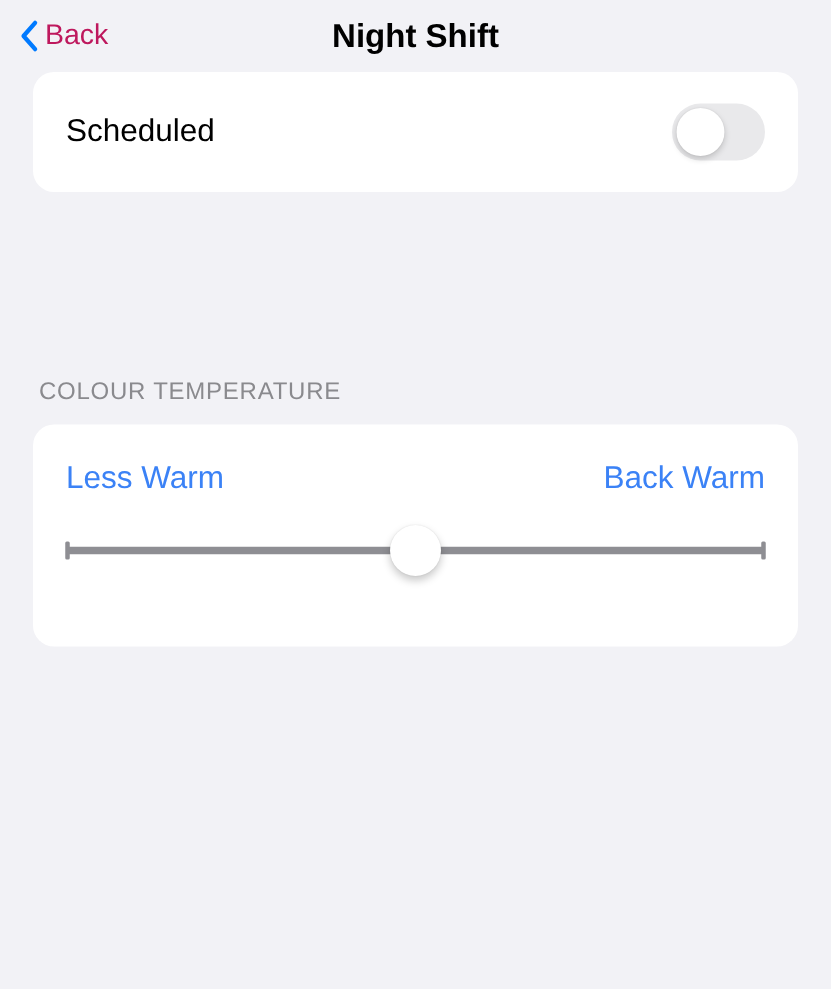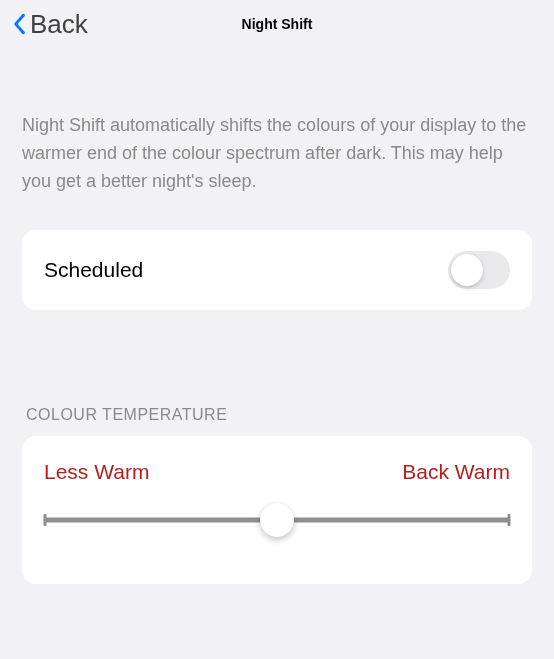--- a/index.html
+++ b/index.html
@@ -12,35 +12,35 @@
   .header {
     display: flex;
     align-items: center;
     height: 48px;
     padding: 0 12px;
     position: relative;
   }
   .back {
     display: flex;
     align-items: center;
-    color: #404040;
-    font-size: 26px;
+    color: #be185d;
+    font-size: 19px;
     font-weight: 400;
     gap: 4px;
   }
   .chevron {
     width: 14px; height: 22px;
     display: inline-block;
   }
   .chevron svg { display: block; }
   .title {
     position: absolute;
     left: 0; right: 0;
     text-align: center;
-    font-size: 14px;
+    font-size: 22px;
     font-weight: 600;
     pointer-events: none;
   }
   .content { padding: 0 22px; }
   .desc {
     color: #8a8a8e;
     font-size: 18px;
     line-height: 1.55;
     margin-top: 64px;
     margin-bottom: 34px;
@@ -71,34 +71,34 @@
     top: 3px; left: 3px;
     width: 32px; height: 32px;
     background: #fff;
     border-radius: 50%;
     box-shadow: 0 2px 4px rgba(0,0,0,0.18), 0 0 1px rgba(0,0,0,0.1);
   }
   .section-header {
     color: #8a8a8e;
     font-size: 16px;
     letter-spacing: 0.5px;
-    margin-top: 48px;
+    margin-top: 77px;
     margin-bottom: 12px;
     margin-left: 4px;
   }
   .slider-card {
     background: #fff;
     border-radius: 14px;
     padding: 24px 22px 48px 22px;
   }
   .slider-labels {
     display: flex;
     justify-content: space-between;
     font-size: 21px;
-    color: #b91c1c;
+    color: #3b82f6;
     margin-bottom: 20px;
   }
   .slider {
     position: relative;
     height: 32px;
   }
   .track {
     position: absolute;
     top: 50%; transform: translateY(-50%);
     left: 0; right: 0;
@@ -135,21 +135,20 @@
           <polyline points="10,2 3,10 10,18" fill="none" stroke="#007aff" stroke-width="2.6" stroke-linecap="round" stroke-linejoin="round"></polyline>
         </svg>
     </span>
     <span>Back</span>
   </div>
   <div class="title">Night Shift</div>
 </div>
 
 <div class="content">
 
-  <p class="desc">Night Shift automatically shifts the colours of your display to the warmer end of the colour spectrum after dark. This may help you get a better night's sleep.</p>
 
   <div class="card">
     <span class="row-label">Scheduled</span>
     <div class="switch">
       <div class="switch-knob"></div>
     </div>
   </div>
 
   <div class="card-gap"></div>
 

